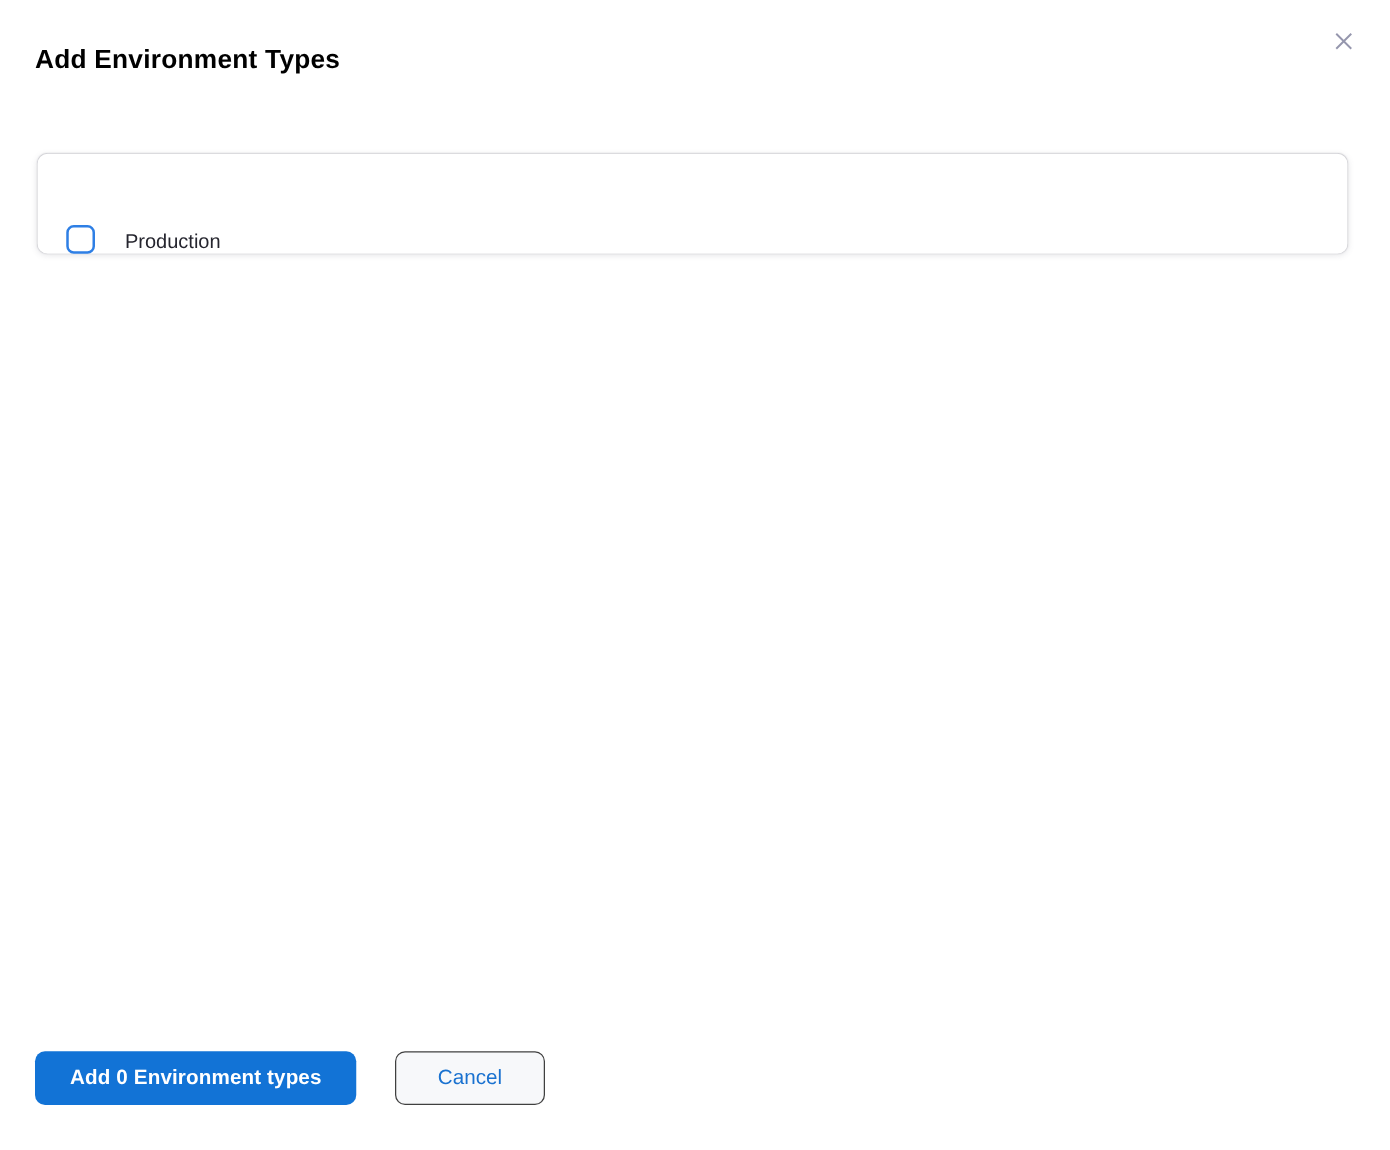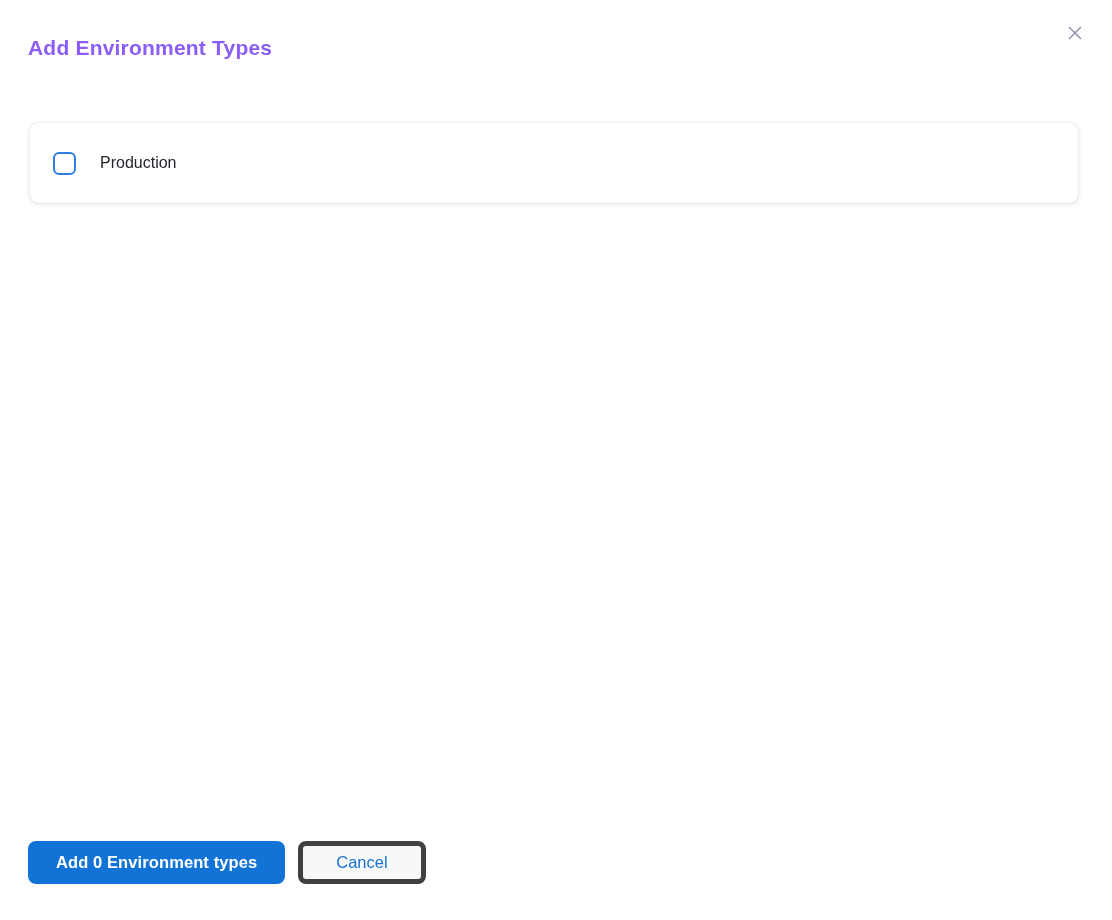--- a/index.html
+++ b/index.html
@@ -15,21 +15,21 @@
     width: 1112px;
     height: 920px;
     background: #ffffff;
   }
   .dialog-title {
     position: absolute;
     left: 28px;
     top: 36px;
     font-size: 21px;
     font-weight: 700;
-    color: #8b5cf6;
+    color: #000000;
     letter-spacing: 0.2px;
   }
   .close-btn {
     position: absolute;
     right: 22px;
     top: 18px;
     width: 30px;
     height: 30px;
     display: flex;
     align-items: center;
@@ -52,21 +52,21 @@
     display: flex;
     flex-direction: column;
     gap: 15px;
   }
   .card {
     height: 80px;
     background: #ffffff;
     border-radius: 8px;
     box-shadow: 0 0 1px rgba(40, 41, 61, 0.22), 0 1px 5px rgba(96, 97, 112, 0.18);
     display: flex;
-    align-items: center;
+    align-items: flex-end;
     padding: 0 23px;
     cursor: pointer;
   }
   .checkbox {
     width: 23px;
     height: 23px;
     flex: 0 0 23px;
     border: 2px solid #2e7fe5;
     border-radius: 6px;
     background: #ffffff;
@@ -76,21 +76,21 @@
     margin-left: 24px;
     font-size: 16px;
     color: #25252e;
   }
   .footer {
     position: absolute;
     left: 28px;
     top: 841px;
     display: flex;
     align-items: center;
-    gap: 13px;
+    gap: 31px;
   }
   .btn {
     height: 43px;
     border-radius: 8px;
     font-family: "Liberation Sans", sans-serif;
     cursor: pointer;
     display: inline-flex;
     align-items: center;
     justify-content: center;
   }
@@ -99,21 +99,21 @@
     color: #ffffff;
     border: none;
     font-size: 16.5px;
     font-weight: 700;
     padding: 0 28px;
     letter-spacing: 0.1px;
   }
   .btn-cancel {
     background: #f7f8fa;
     color: #1a72d0;
-    border: 5px solid #404040;
+    border: 1px solid #404040;
     font-size: 16.5px;
     font-weight: 400;
     padding: 0 33px;
   }
 </style>
 </head>
 <body>
 
 <div class="dialog">
 

